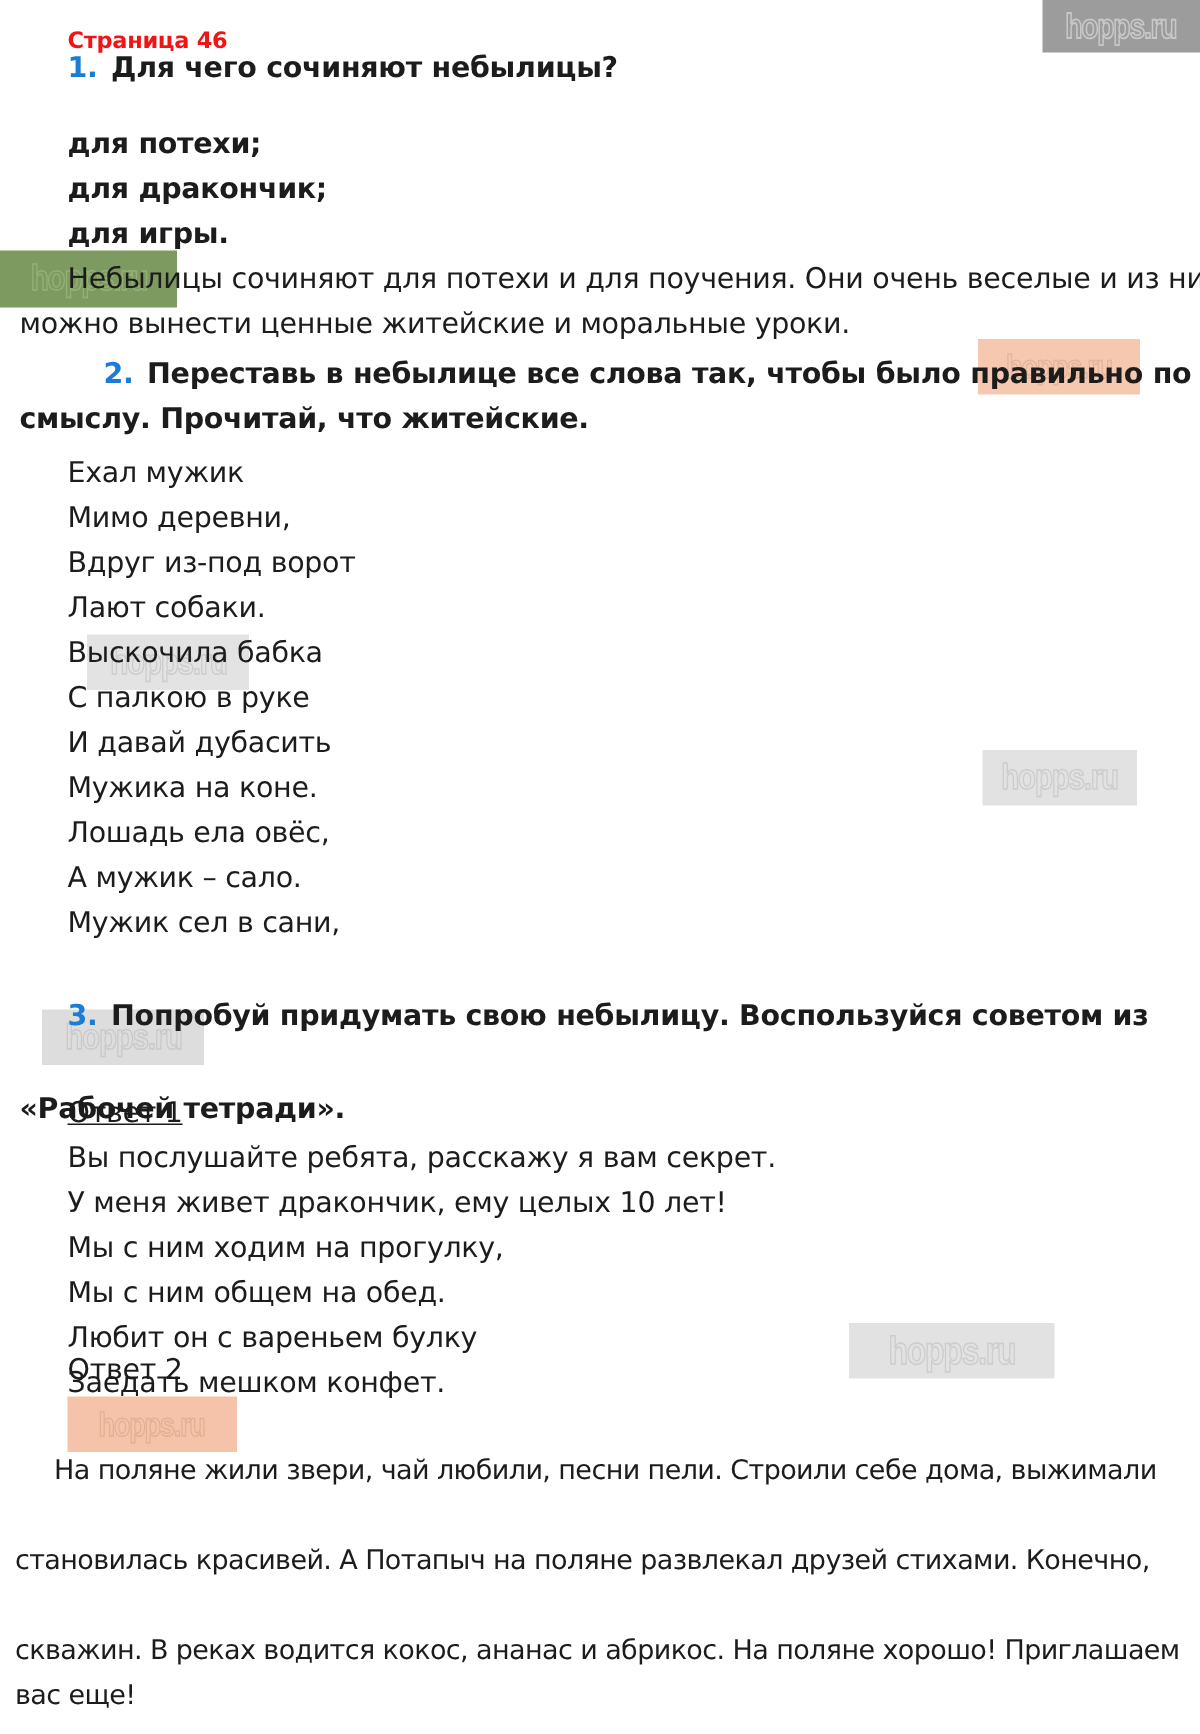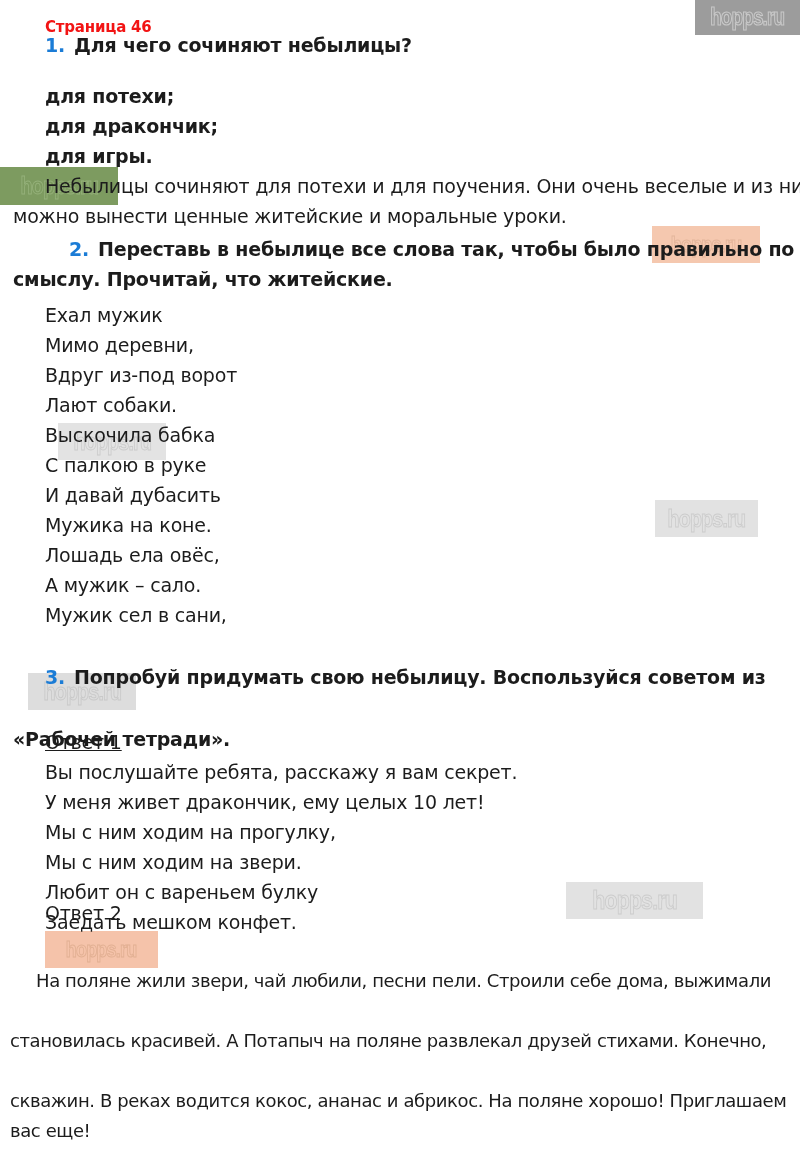--- a/index.html
+++ b/index.html
@@ -96,21 +96,21 @@
   <div class="ln" style="top:570px;left:45px;">А мужик – сало.</div>
   <div class="ln" style="top:600px;left:45px;">Мужик сел в сани,</div>
 
   <div class="ln b" style="top:662px;left:45px;"><span class="num">3.</span><span>Попробуй придумать свою небылицу. Воспользуйся советом из</span></div>
   <div class="ln b" style="top:724px;left:13px;">«Рабочей тетради».</div>
 
   <div class="ln" style="top:727px;left:45px;text-decoration:underline;">Ответ 1</div>
   <div class="ln" style="top:757px;left:45px;">Вы послушайте ребята, расскажу я вам секрет.</div>
   <div class="ln" style="top:787px;left:45px;">У меня живет дракончик, ему целых 10 лет!</div>
   <div class="ln" style="top:817px;left:45px;">Мы с ним ходим на прогулку,</div>
-  <div class="ln" style="top:847px;left:45px;">Мы с ним ходим на звери.</div>
+  <div class="ln" style="top:847px;left:45px;">Мы с ним общем на обед.</div>
   <div class="ln" style="top:877px;left:45px;">Любит он с вареньем булку</div>
   <div class="ln" style="top:907px;left:45px;">Заедать мешком конфет.</div>
 
   <div class="ln" style="top:898px;left:45px;text-align:right;">Ответ 2</div>
   <div class="ln small" style="top:966px;left:36px;">На поляне жили звери, чай любили, песни пели. Строили себе дома, выжимали</div>
   <div class="ln small" style="top:1026px;left:10px;">становилась красивей. А Потапыч на поляне развлекал друзей стихами. Конечно,</div>
   <div class="ln small" style="top:1086px;left:10px;">скважин. В реках водится кокос, ананас и абрикос. На поляне хорошо! Приглашаем</div>
   <div class="ln small" style="top:1116px;left:10px;">вас еще!</div>
 
 </div>

